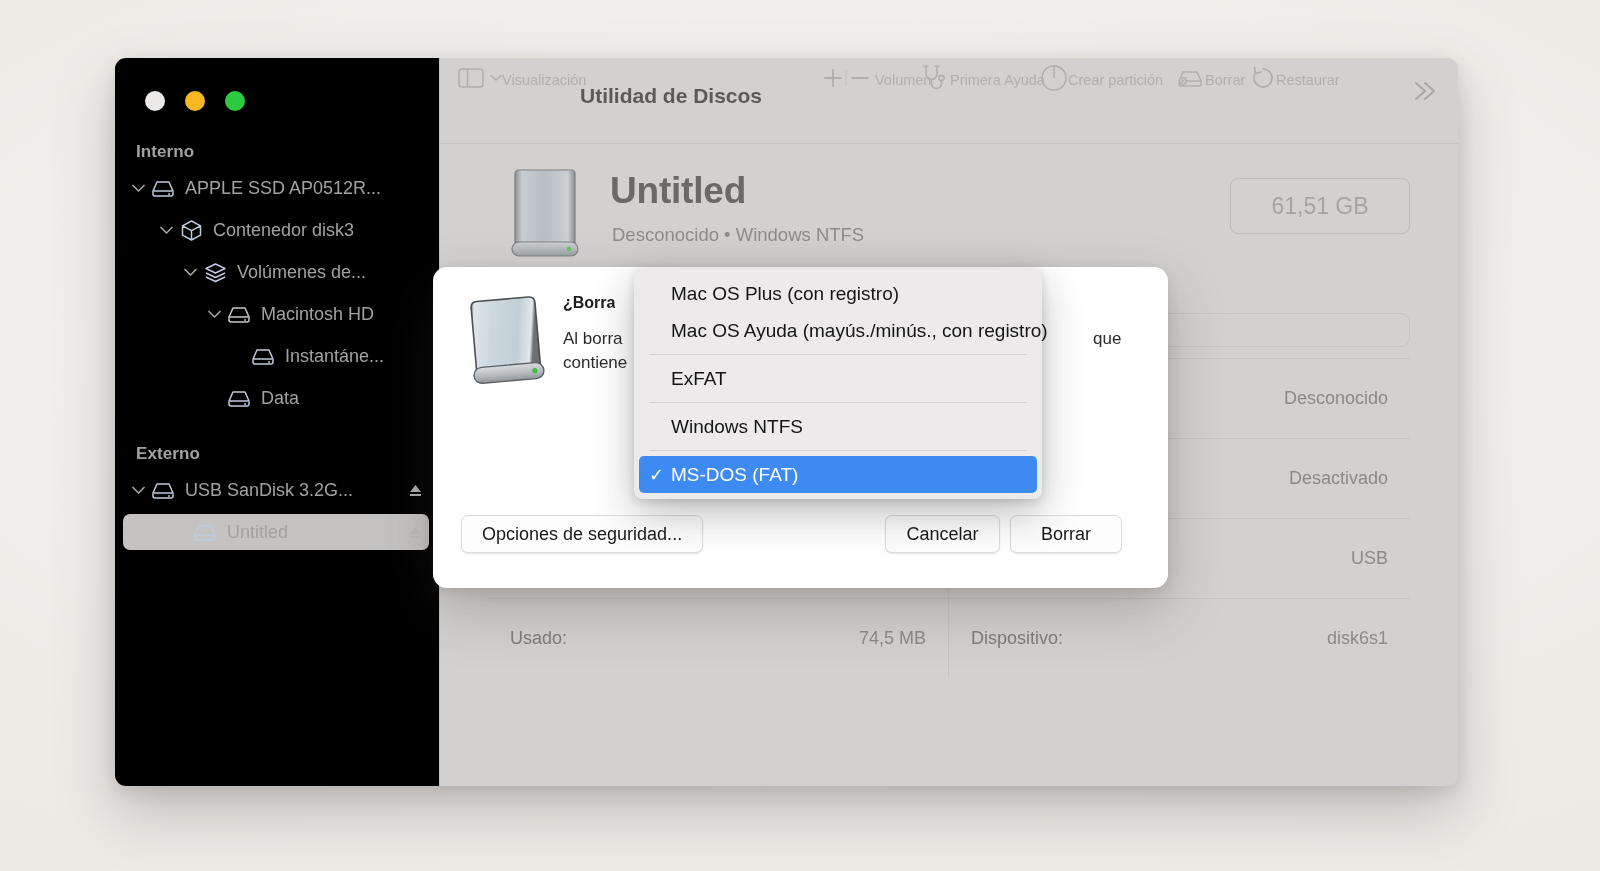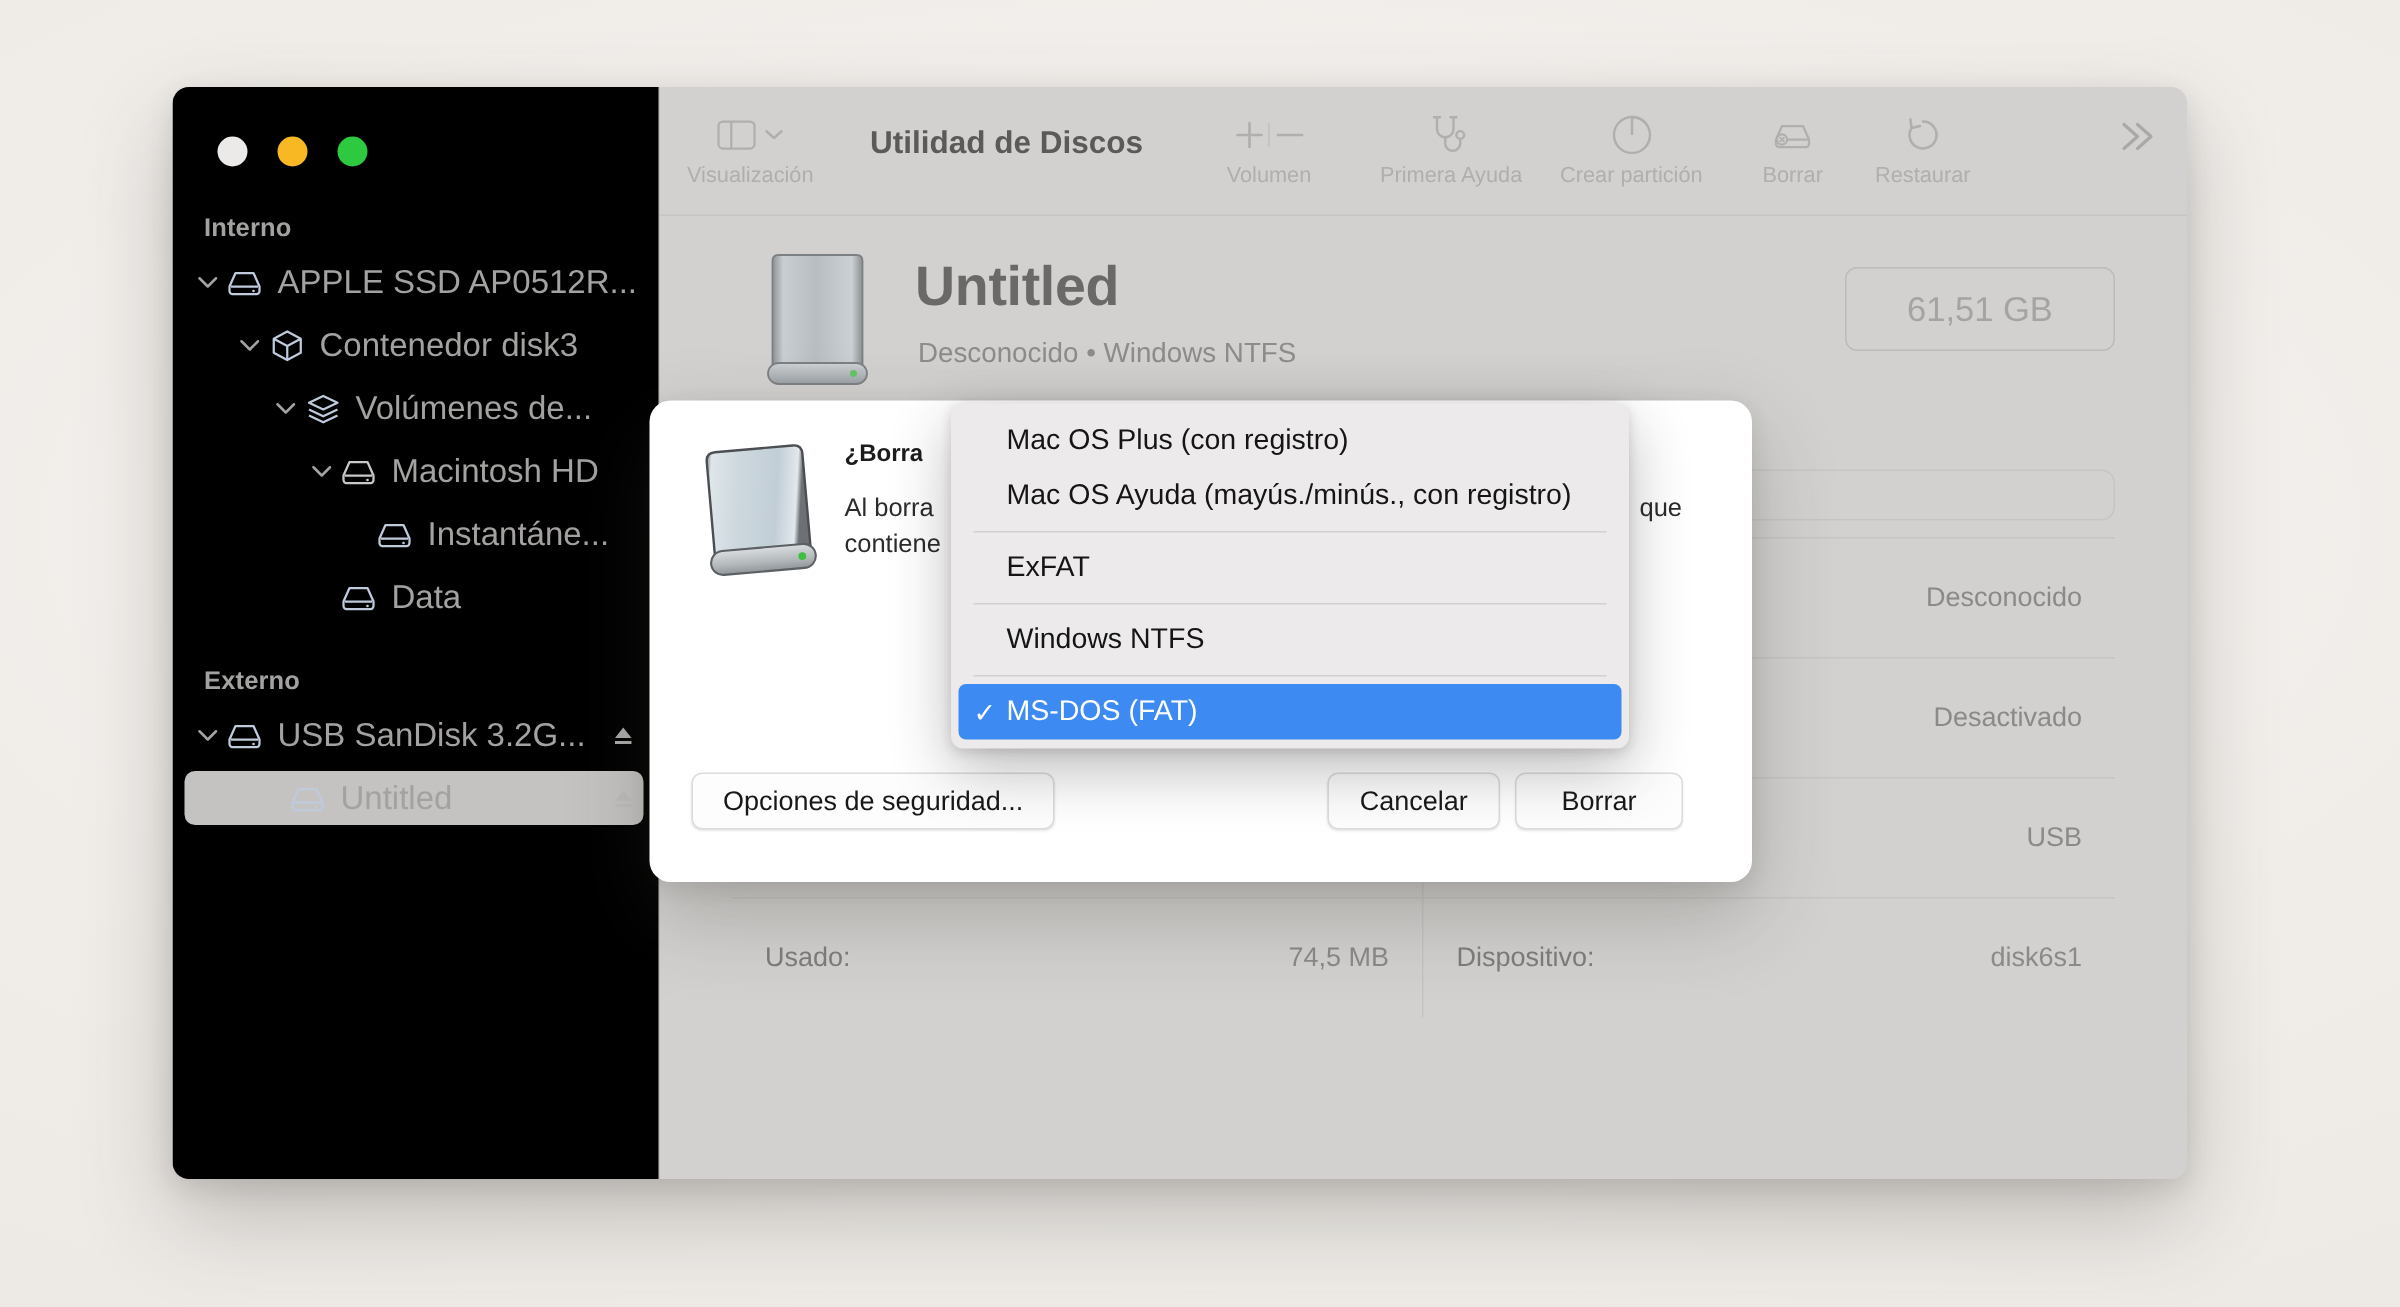--- a/index.html
+++ b/index.html
@@ -69,21 +69,21 @@
   #sec-externo { top: 386px; }
 
   .side-row {
     position: absolute;
     left: 8px;
     right: 10px;
     height: 36px;
     display: flex;
     align-items: center;
     border-radius: 7px;
-    font-size: 22px;
+    font-size: 18px;
     color: #a3a2a0;
     white-space: nowrap;
   }
   .side-row.selected { background: #c4c3c1; }
 
   .twisty {
     width: 22px;
     height: 100%;
     display: flex;
     align-items: center;
@@ -120,23 +120,22 @@
   }
 
   
   #toolbar {
     height: 86px;
     position: relative;
     border-bottom: 1px solid #c6c5c3;
   }
   .tb-item {
     position: absolute;
-    top: 16px;
-    display: flex;
-    flex-direction: column;
+    top: 4px;
+    display: flex;
     align-items: center;
     color: #b0afad;
     user-select: none;
   }
   .tb-glyph { height: 32px; display: flex; align-items: center; justify-content: center; }
   .tb-label { font-size: 14.5px; margin-top: 3px; color: #b0afad; white-space: nowrap; }
 
   #tb-view { left: 18px; }
   #tb-view .tb-glyph { gap: 6px; }
   #win-title {
@@ -304,21 +303,21 @@
   }
   #btn-security { left: 28px;  top: 248px; }
   #btn-cancel   { left: 452px; top: 248px; width: 115px; }
   #btn-erase    { left: 577px; top: 248px; width: 112px; }
 
   
   #format-menu {
     position: absolute;
     left: 634px;
     top: 269px;
-    width: 452px;
+    width: 408px;
     background: #eceaea;
     border-radius: 8px;
     box-shadow:
       0 14px 40px rgba(40,38,36,0.30),
       0 2px 8px rgba(40,38,36,0.16);
     padding: 6px 5px;
     z-index: 60;
   }
   .menu-item {
     height: 37px;

